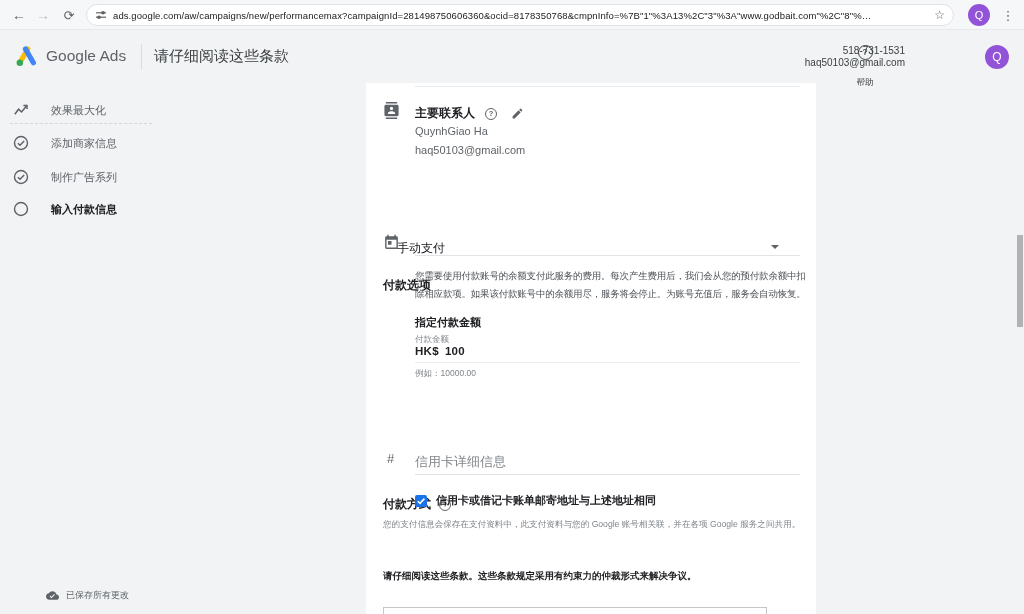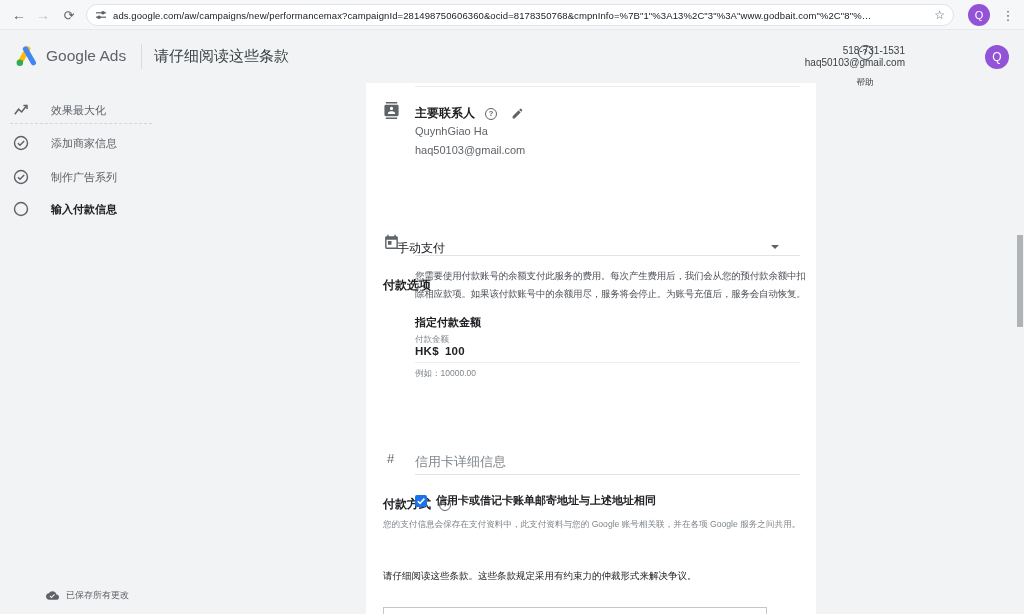--- a/index.html
+++ b/index.html
@@ -92,21 +92,21 @@
   .amount-hint { left:49px; top:285px; font-size:8.5px; color:#80868b; }
 
   .hash { left:21px; top:368px; font-size:13px; color:#5f6368; }
   .card-ph { left:49px; top:370px; font-size:13px; color:#80868b; cursor:text; }
 
   .cb-row { left:49px; top:410px; display:flex; align-items:center; cursor:pointer; }
   .checkbox { width:12px; height:12px; background:#1a73e8; border-radius:2px;
     display:flex; align-items:center; justify-content:center; flex:none; }
   .cb-label { margin-left:9px; font-size:11px; font-weight:bold; color:#202124; }
   .privacy { left:17px; top:436px; font-size:8.6px; color:#80868b; white-space:nowrap; }
-  .terms-note { left:17px; top:487px; font-size:9.5px; font-weight:normal; color:#202124; }
+  .terms-note { left:17px; top:487px; font-size:9.5px; font-weight:bold; color:#202124; }
   .terms-box { left:17px; top:524px; width:384px; height:80px; background:#fff;
     border:1.5px solid #c2c6ca; }
 
   
   .scroll-thumb { position:absolute; right:1px; top:235px; width:6px; height:92px;
     background:#b0b3b6; cursor:pointer; }
 </style>
 </head>
 <body>
 

